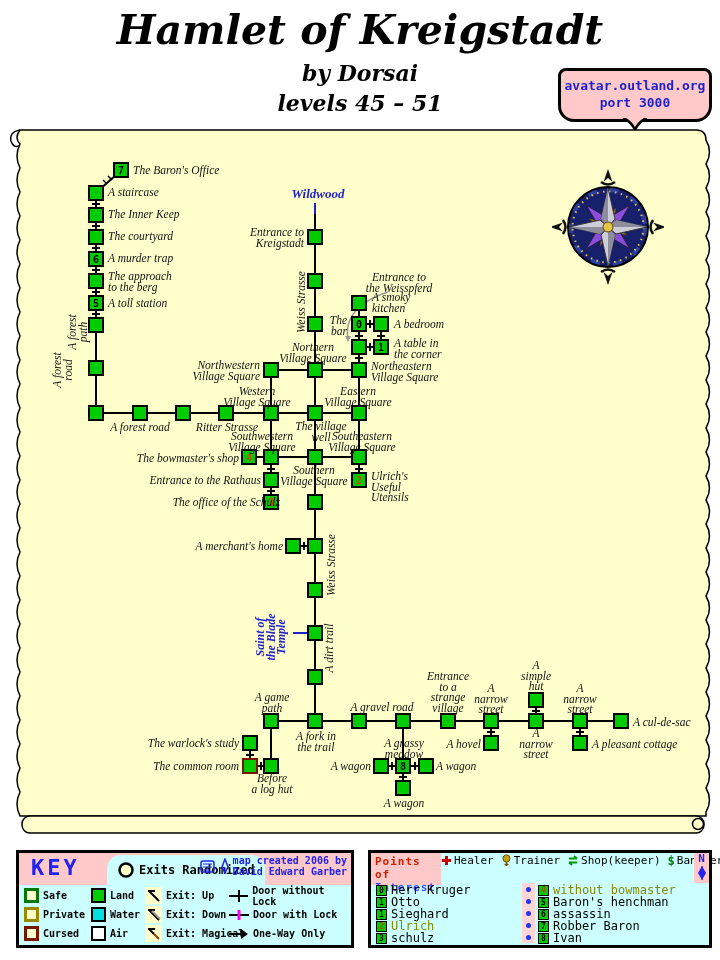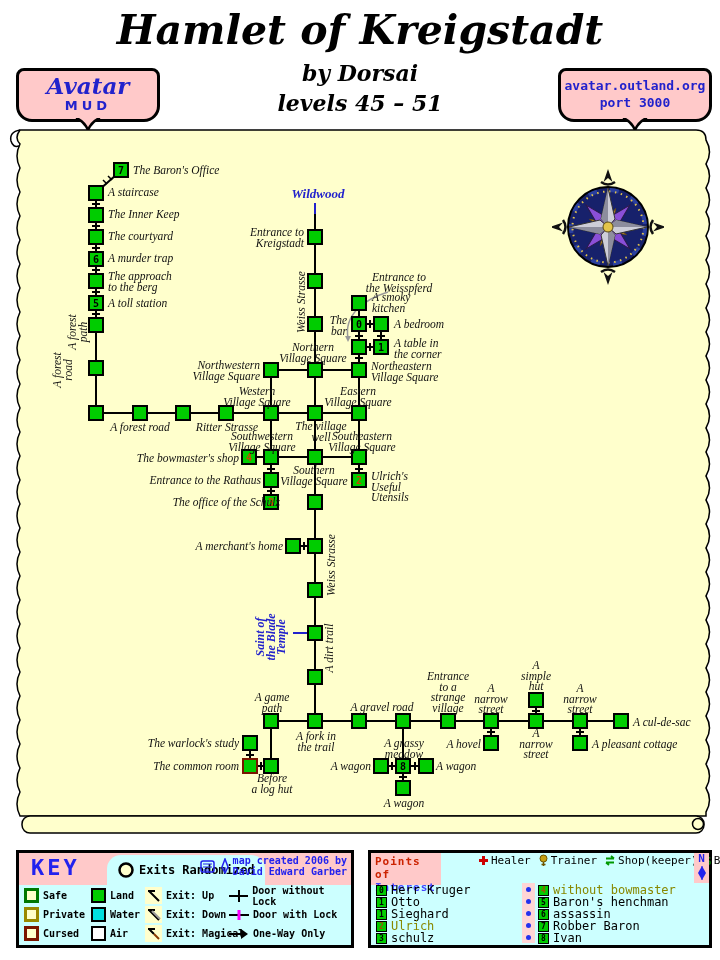--- a/index.html
+++ b/index.html
@@ -54,21 +54,21 @@
   .kitem .lbl{font:bold 10px "DejaVu Sans Mono",monospace;color:#000;}
   .kcol4 .lbl{font-size:10px;}
   .sw{width:9px;height:9px;border:3px solid #000;background:#FFFFCC;display:inline-block;flex:none;}
   .fillsw{width:11px;height:11px;border:2px solid #000;display:inline-block;flex:none;}
   .poi-box{left:368px;top:850px;width:338px;height:92px;}
   .poi-head{position:relative;height:30px;}
   .poi-title{position:absolute;left:0;top:0;width:64px;height:30px;background:#FFC9C9;
              padding:2px 2px 0 4px;}
   .poi-title .t1{font:bold 11px "DejaVu Sans Mono",monospace;color:#CC2200;letter-spacing:1px;line-height:13px;}
   .poi-title .t2{font:bold 11px "DejaVu Sans Mono",monospace;color:#4444FF;letter-spacing:1px;line-height:13px;}
-  .poi-legend{position:absolute;left:70px;top:0;right:8px;margin-left:37px;}
+  .poi-legend{position:absolute;left:70px;top:0;right:8px;}
   .lrow{display:flex;align-items:center;gap:7px;height:15px;}
   .lrow2{padding-left:10px;}
   .litem{display:flex;align-items:center;gap:2px;}
   .litem .lbl{font:11px "DejaVu Sans Mono",monospace;color:#000;}
   .north-strip{position:absolute;right:0;top:0;width:15px;height:30px;background:#FFC9C9;
                display:flex;flex-direction:column;align-items:center;}
   .north-strip .nl{font:bold 11px "DejaVu Sans Mono",monospace;color:#2222EE;line-height:12px;}
   .poi-list{position:relative;display:flex;height:60px;}
   .pcol{display:flex;flex-direction:column;justify-content:space-around;padding:1px 0;}
   .pcol-left{width:146px;padding-left:5px;}
@@ -90,27 +90,20 @@
 </style>
 </head>
 <body>
 
 <div class="page">
 
   <div class="title">Hamlet of Kreigstadt</div>
   <div class="byline">by Dorsai</div>
   <div class="levels">levels 45 – 51</div>
 
-  <div class="badge badge-left">
-    <div class="l1">Avatar</div>
-    <div class="l2">MUD</div>
-    <svg class="tail" width="26" height="14">
-        <path d="M1 0 Q9 3 13 12 Q17 3 25 0" fill="#FFC9C9" stroke="#000" stroke-width="2.5"></path>
-      </svg>
-  </div>
   <div class="badge badge-right">
     <div class="l1">avatar.outland.org</div>
     <div class="l2">port 3000</div>
     <svg class="tail" width="26" height="14">
         <path d="M1 0 Q9 3 13 12 Q17 3 25 0" fill="#FFC9C9" stroke="#000" stroke-width="2.5"></path>
       </svg>
   </div>
 
   <svg class="parch-svg" width="720" height="846">
     <path id="parch-path" fill="#FFFFCC" stroke="#000" stroke-width="1.5" d="M 20 130 L 696 130 Q 706 130 706 140 q 7 12 0 24 q 7 12 0 24 q 7 12 0 24 q 7 12 0 24 q 7 12 0 24 q 7 12 0 24 q 7 12 0 24 q 7 12 0 24 q 7 12 0 24 q 7 12 0 24 q 7 12 0 24 q 7 12 0 24 q 7 12 0 24 q 7 12 0 24 q 7 12 0 24 q 7 12 0 24 q 7 12 0 24 q 7 12 0 24 q 7 12 0 24 q 7 12 0 24 q 7 12 0 24 q 7 12 0 24 q 7 12 0 24 q 7 12 0 24 q 7 12 0 24 q 7 12 0 24 q 7 12 0 24 q 7 12 0 24 L 706 816 L 20 816 q -6 -12 0 -24 q -6 -12 0 -24 q -6 -12 0 -24 q -6 -12 0 -24 q -6 -12 0 -24 q -6 -12 0 -24 q -6 -12 0 -24 q -6 -12 0 -24 q -6 -12 0 -24 q -6 -12 0 -24 q -6 -12 0 -24 q -6 -12 0 -24 q -6 -12 0 -24 q -6 -12 0 -24 q -6 -12 0 -24 q -6 -12 0 -24 q -6 -12 0 -24 q -6 -12 0 -24 q -6 -12 0 -24 q -6 -12 0 -24 q -6 -12 0 -24 q -6 -12 0 -24 q -6 -12 0 -24 q -6 -12 0 -24 q -6 -12 0 -24 q -6 -12 0 -24 q -6 -12 0 -24 q -6 -12 0 -24 Q 14 138 20 130 Z"></path>

